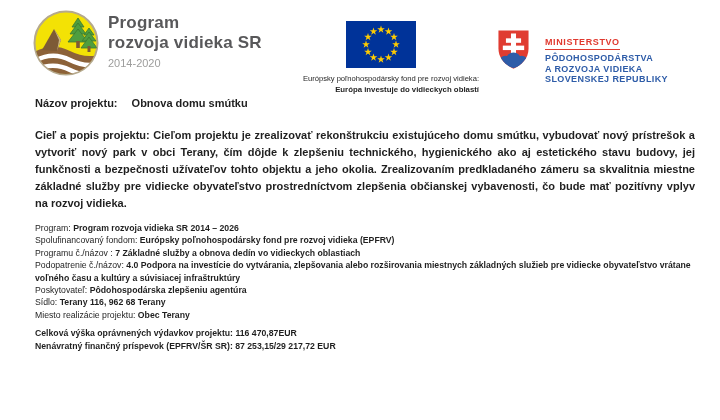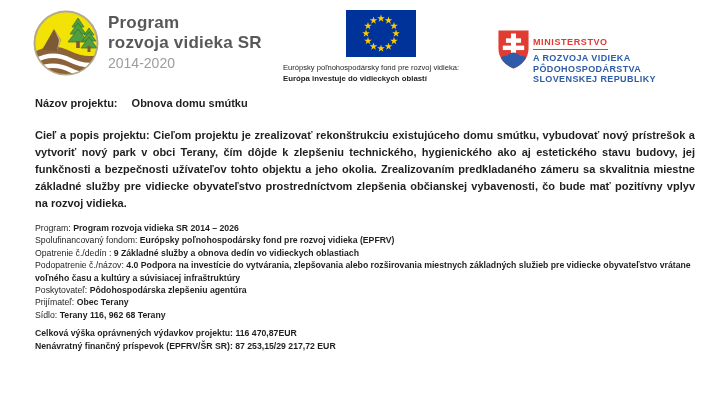--- a/index.html
+++ b/index.html
@@ -8,30 +8,30 @@
     position:relative; width:720px; height:420px; background:#ffffff;
     font-family:"Liberation Sans", sans-serif; color:#1f1f1f; overflow:hidden;
     margin:0 auto;
   }
 
   
   .prv-block { position:absolute; left:33px; top:10px; display:flex; align-items:center; }
   .prv-logo { width:66px; height:66px; }
   .prv-text { margin-left:9px; line-height:20px; }
   .prv-title { font-size:17px; font-weight:bold; color:#58585a; letter-spacing:0.2px; }
-  .prv-years { font-size:14px; color:#9d9d9c; }
+  .prv-years { font-size:11px; color:#9d9d9c; }
 
-  .eu-block { position:absolute; left:283px; top:10px; width:196px; text-align:left; }
+  .eu-block { position:absolute; left:283px; top:21px; width:196px; text-align:right; }
   .eu-flag { width:70px; height:47px; display:block; margin:0 auto 6px auto; }
   .eu-cap1 { font-size:7.6px; color:#1f1f1f; line-height:10px; }
   .eu-cap2 { font-size:7.8px; font-weight:bold; color:#1f1f1f; line-height:11px; }
 
   .min-block { position:absolute; left:497px; top:29px; display:flex; align-items:flex-start; }
   .min-shield { width:33px; height:41px; }
-  .min-text { margin-left:3px; padding-top:2px; }
+  .min-text { margin-left:15px; padding-top:2px; }
   .min-line1 { font-size:9px; font-weight:bold; color:#e0392f; letter-spacing:0.6px;
                padding-bottom:2px; border-bottom:1.5px solid #e0392f; display:inline-block; margin-bottom:3px; }
   .min-line { font-size:9px; font-weight:bold; color:#2e5ca8; letter-spacing:0.4px; line-height:10.5px; }
 
   
   .content { position:absolute; left:35px; top:96px; width:660px; }
 
   .proj-name { font-size:11px; font-weight:bold; line-height:15px; }
   .proj-name .val { margin-left:11px; }
 
@@ -126,22 +126,22 @@
           <rect x="9.2" y="9.5" width="15.6" height="4.6"></rect>
           <rect x="6" y="17" width="22" height="4.6"></rect>
         </g>
         <circle cx="8.5" cy="34" r="6.5" fill="#2e5ca8"></circle>
         <circle cx="25.5" cy="34" r="6.5" fill="#2e5ca8"></circle>
         <circle cx="17" cy="32" r="8" fill="#2e5ca8"></circle>
       </g>
     </svg>
     <div class="min-text">
       <div><span class="min-line1">MINISTERSTVO</span></div>
+      <div class="min-line">PÔDOHOSPODÁRSTVA</div>
       <div class="min-line">A ROZVOJA VIDIEKA</div>
-      <div class="min-line">PÔDOHOSPODÁRSTVA</div>
       <div class="min-line">SLOVENSKEJ REPUBLIKY</div>
     </div>
   </div>
 
   <div class="content">
 
     <div class="proj-name">
       <span>Názov projektu:</span>
       <span class="val">Obnova domu smútku</span>
     </div>
@@ -152,38 +152,38 @@
     <div class="details">
       <div class="detail-row">
         <span class="dl">Program:</span>
         <span class="dv">Program rozvoja vidieka SR 2014 – 2026</span>
       </div>
       <div class="detail-row">
         <span class="dl">Spolufinancovaný fondom:</span>
         <span class="dv">Európsky poľnohospodársky fond pre rozvoj vidieka (EPFRV)</span>
       </div>
       <div class="detail-row">
-        <span class="dl">Opatrenie č./dedín :</span>
-        <span class="dv">9 Základné služby a obnova dedín vo vidieckych oblastiach</span>
+        <span class="dl">Programu č./názov :</span>
+        <span class="dv">7 Základné služby a obnova dedín vo vidieckych oblastiach</span>
       </div>
       <div class="detail-row">
         <span class="dl">Podopatrenie č./názov:</span>
         <span class="dv">4.0 Podpora na investície do vytvárania, zlepšovania alebo rozširovania miestnych základných služieb pre vidiecke obyvateľstvo vrátane voľného času a kultúry a súvisiacej infraštruktúry</span>
       </div>
       <div class="detail-row">
         <span class="dl">Poskytovateľ:</span>
         <span class="dv">Pôdohospodárska zlepšeniu agentúra</span>
       </div>
       <div class="detail-row">
-        <span class="dl">Prijímateľ:</span>
-        <span class="dv">Obec Terany</span>
+        <span class="dl">Sídlo:</span>
+        <span class="dv">Terany 116, 962 68 Terany</span>
       </div>
       <div class="detail-row">
-        <span class="dl">Sídlo:</span>
-        <span class="dv">Terany 116, 962 68 Terany</span>
+        <span class="dl">Miesto realizácie projektu:</span>
+        <span class="dv">Obec Terany</span>
       </div>
     </div>
 
     <div class="financials">
       <div class="fin-row">
         <span>Celková výška oprávnených výdavkov projektu:</span>
         <span>116 470,87EUR</span>
       </div>
       <div class="fin-row">
         <span>Nenávratný finančný príspevok (EPFRV/ŠR SR):</span>

